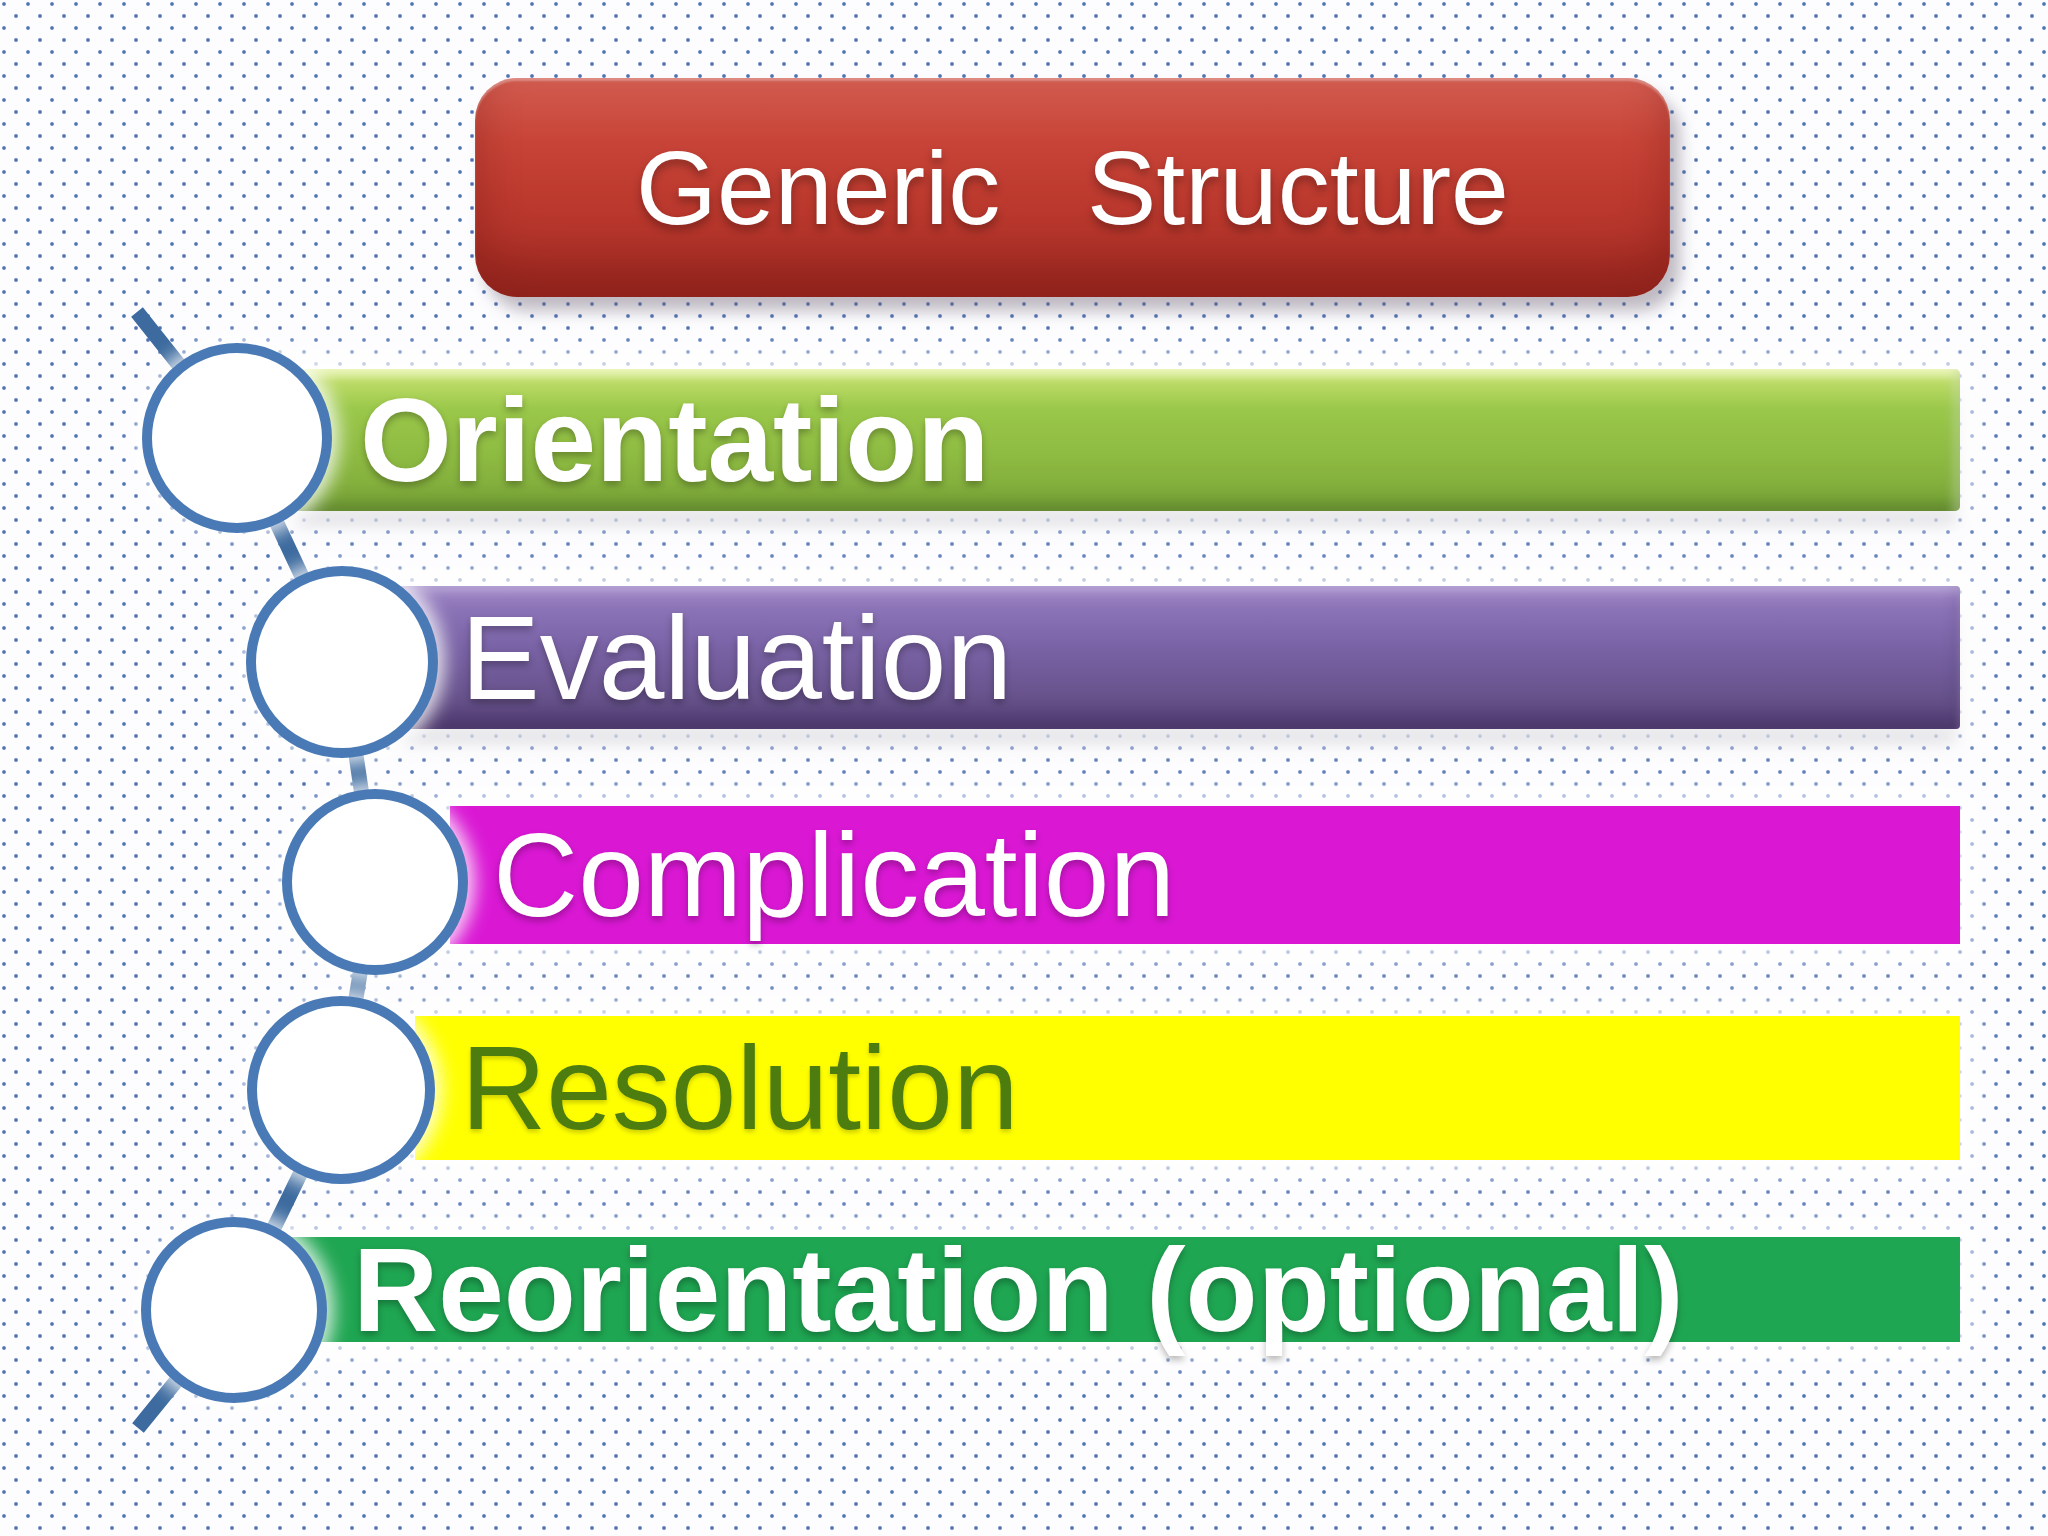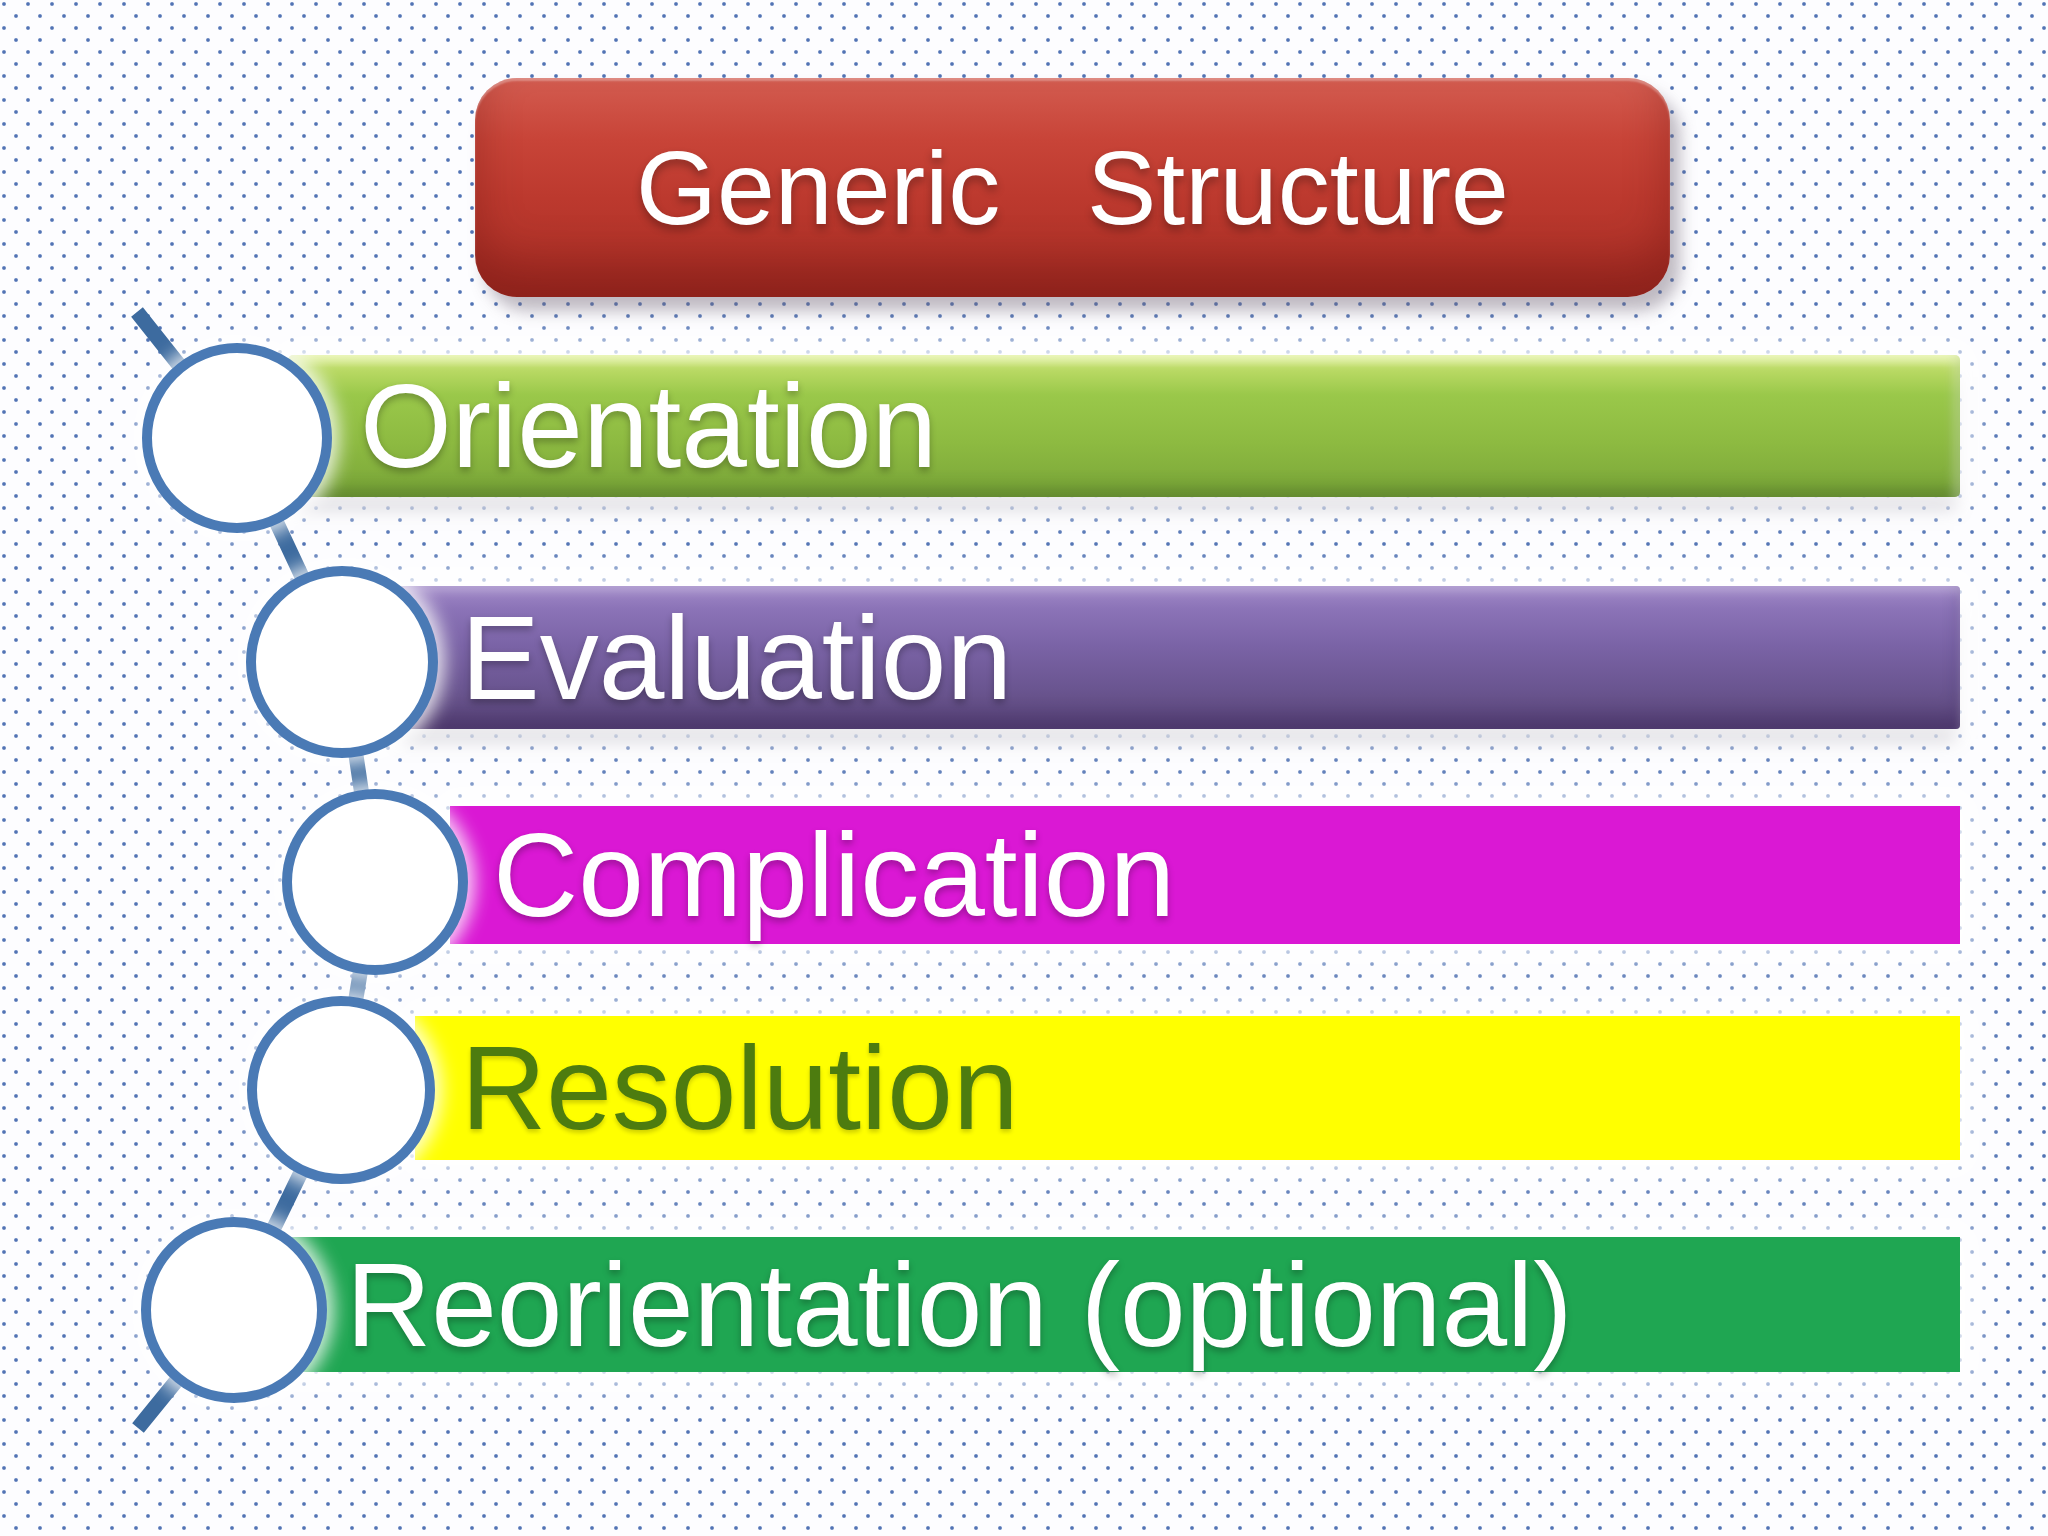--- a/index.html
+++ b/index.html
@@ -39,43 +39,44 @@
   .bar{
     position:absolute;right:88px;
     display:flex;align-items:center;
     font-size:118px;line-height:1;color:#fff;
     z-index:2;
     box-shadow:0 0 30px 14px rgba(255,255,255,.92);
   }
   .bar .label{text-shadow:0 4px 7px rgba(0,0,0,.28);}
 
   .bar-1{
-    top:355px;height:142px;left:288px;padding-left:72px;
+    top:369px;height:142px;left:288px;padding-left:72px;
     border-radius:5px;
     background:linear-gradient(180deg,#e7f5a6 0%,#bcdb66 9%,#9ac84a 28%,#8dba41 62%,#7fab3b 90%,#73993a 100%);
     box-shadow:
       0 0 30px 14px rgba(255,255,255,.92),
       0 16px 16px -6px rgba(100,95,115,.55),
       inset -8px 8px 10px rgba(255,255,255,.25),
       inset 0 -12px 16px rgba(30,70,0,.18);
+    font-weight: bold;
   }
   .bar-2{
     top:586px;height:143px;left:395px;padding-left:66px;
     border-radius:4px;
     background:linear-gradient(180deg,#a28ac9 0%,#8b73b7 16%,#7a63a6 42%,#6a5590 72%,#5b4679 100%);
     box-shadow:
       0 0 30px 14px rgba(255,255,255,.92),
       0 16px 16px -6px rgba(100,95,115,.55),
       inset 0 6px 8px rgba(255,255,255,.22),
       inset 0 -14px 18px rgba(25,0,60,.22);
   }
   .bar-3{top:806px;height:138px;left:450px;padding-left:43px;background:#da18d4;}
   .bar-4{top:1016px;height:144px;left:415px;padding-left:46px;background:#ffff00;color:#4d7c0f;}
   .bar-4 .label{text-shadow:0 3px 4px rgba(0,0,0,.18);}
-  .bar-5{top:1237px;height:135px;left:274px;padding-left:72px;background:#1fa652;}
+  .bar-5{top:1237px;height:105px;left:281px;padding-left:72px;background:#1fa652;font-weight:bold;}
 
   
   .connector-svg{position:absolute;left:0;top:0;z-index:3;pointer-events:none;}
 
   
   .node{
     position:absolute;box-sizing:border-box;
     background:#fff;border:10px solid #4a7ab5;border-radius:50%;
     box-shadow:0 0 18px 7px rgba(255,255,255,.8);
     z-index:4;

